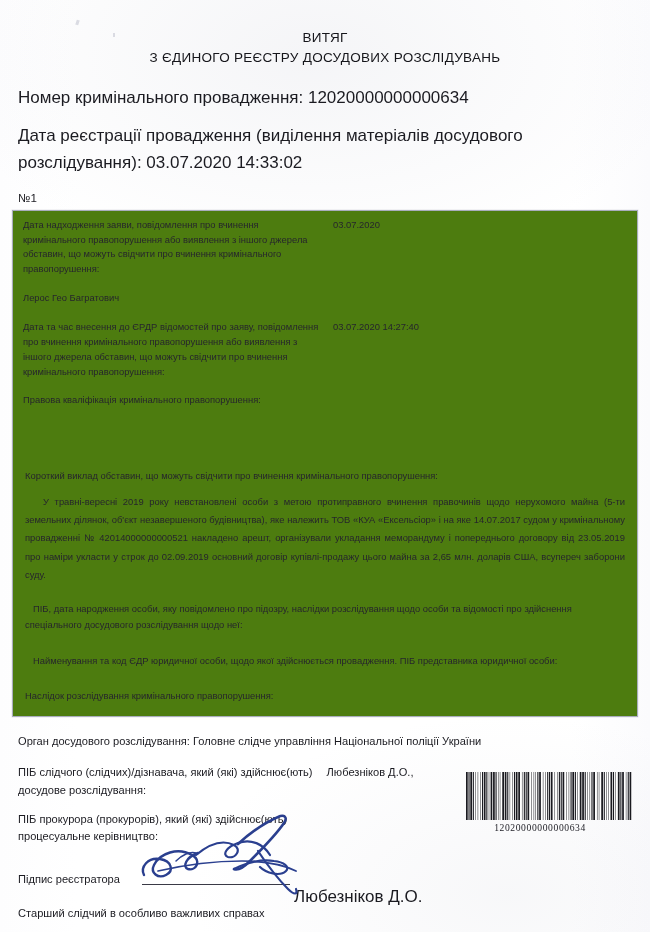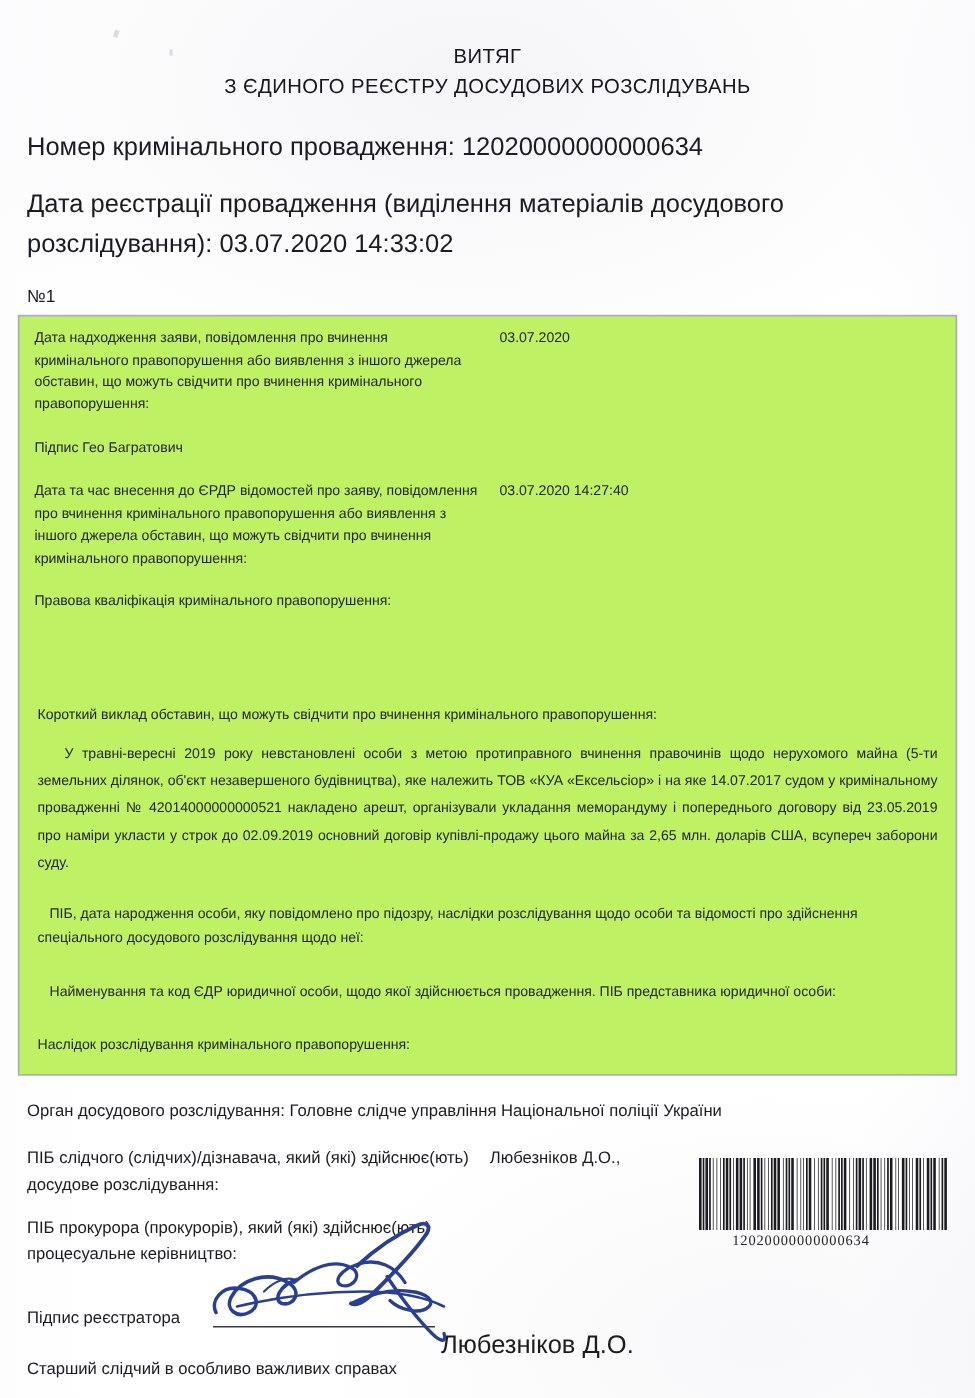--- a/index.html
+++ b/index.html
@@ -65,21 +65,21 @@
     padding: 0 18px;
     margin-top: 14px;
     font-size: 11.6px;
     color: #1b1b21;
   }
 
   
   .info-table {
     margin: 6px 12px 0 12px;
     border: 1px solid #a9adbd;
-    background: #bef264;
+    background: #4d7c0f;
     box-shadow: 0 0 0 0.5px rgba(160,164,180,0.25);
   }
   .row {
     display: flex;
     align-items: flex-start;
     padding: 7px 10px 7px 10px;
   }
   .row .label {
     width: 300px;
     flex: 0 0 300px;
@@ -187,21 +187,21 @@
     line-height: 1.6;
     color: #1b1b21;
   }
   .tail .role { margin-bottom: 16px; }
 
   
   .barcode-wrap {
     position: absolute;
     left: 466px;
     top: 772px;
-    width: 136px;
+    width: 148px;
     z-index: 4;
   }
   .barcode-bars {
     height: 48px;
     width: 166px;
     display: block;
   }
   .barcode-text {
     text-align: center;
     font-family: "Liberation Serif", "DejaVu Serif", serif;
@@ -243,21 +243,21 @@
   <div class="record-no">№1</div>
 
   <div class="info-table">
 
     <div class="row">
       <div class="label">Дата надходження заяви, повідомлення про вчинення кримінального правопорушення або виявлення з іншого джерела обставин, що можуть свідчити про вчинення кримінального правопорушення:</div>
       <div class="value">03.07.2020</div>
     </div>
 
     <div class="row">
-      <div class="value">Підпис Гео Багратович</div>
+      <div class="value">Лерос Гео Багратович</div>
     </div>
 
     <div class="row">
       <div class="label">Дата та час внесення до ЄРДР відомостей про заяву, повідомлення про вчинення кримінального правопорушення або виявлення з іншого джерела обставин, що можуть свідчити про вчинення кримінального правопорушення:</div>
       <div class="value">03.07.2020 14:27:40</div>
     </div>
 
     <div class="row">
       <div class="label">Правова кваліфікація кримінального правопорушення:</div>
     </div>

